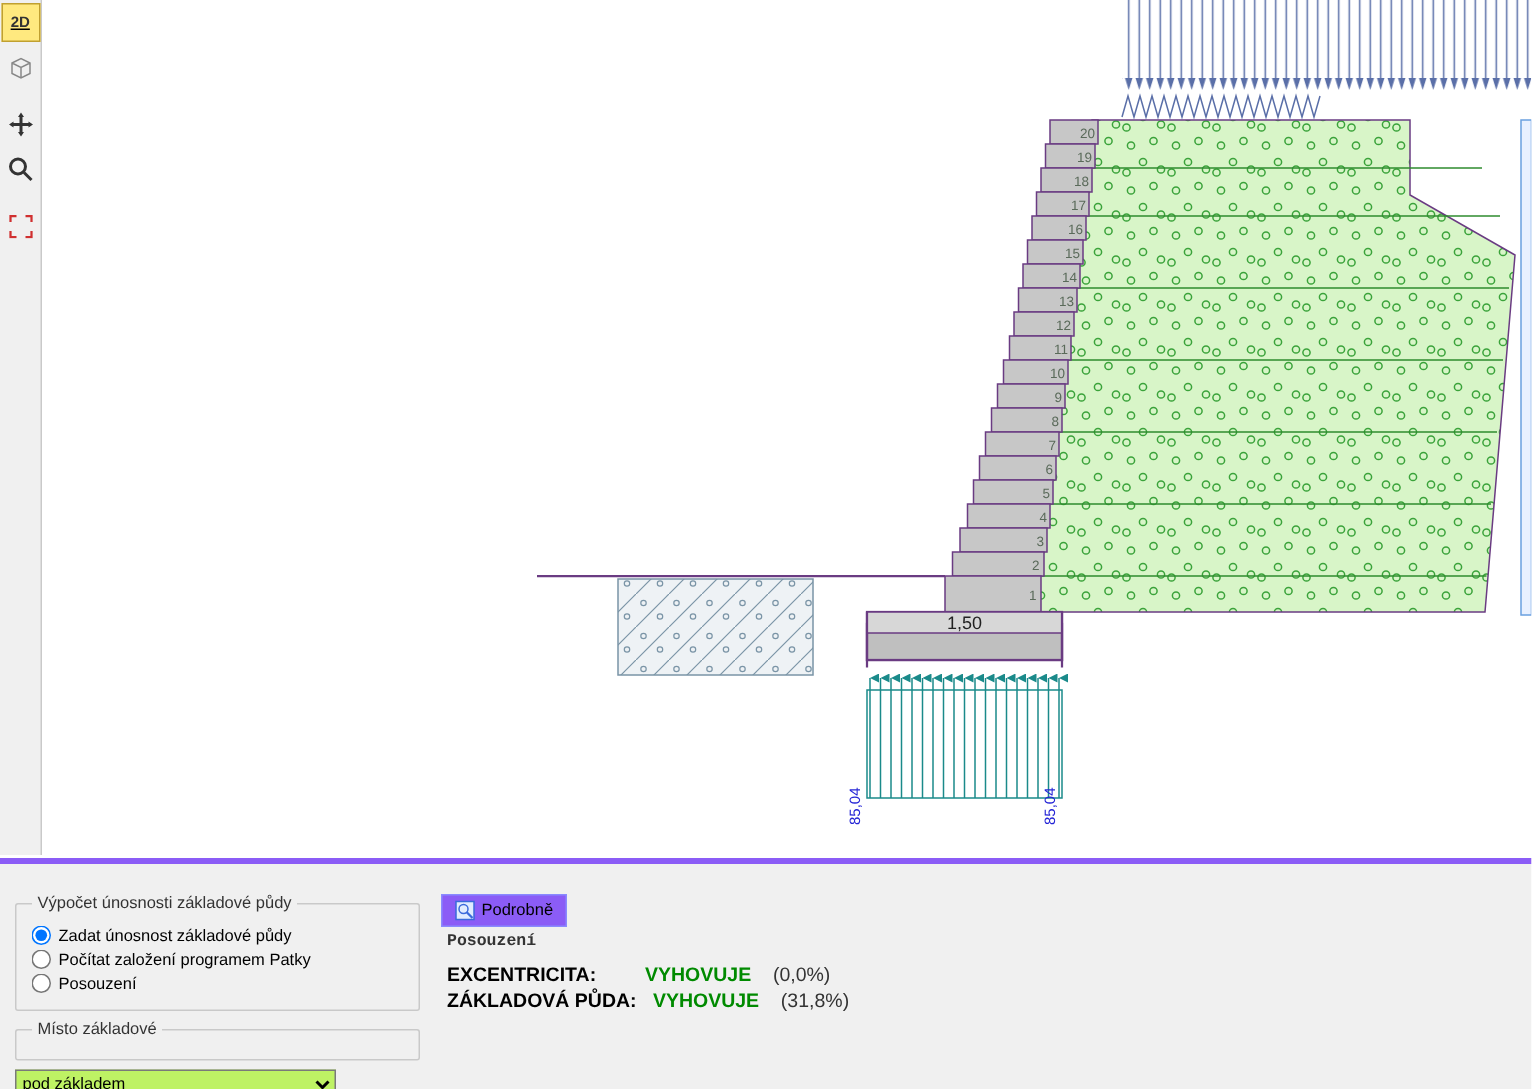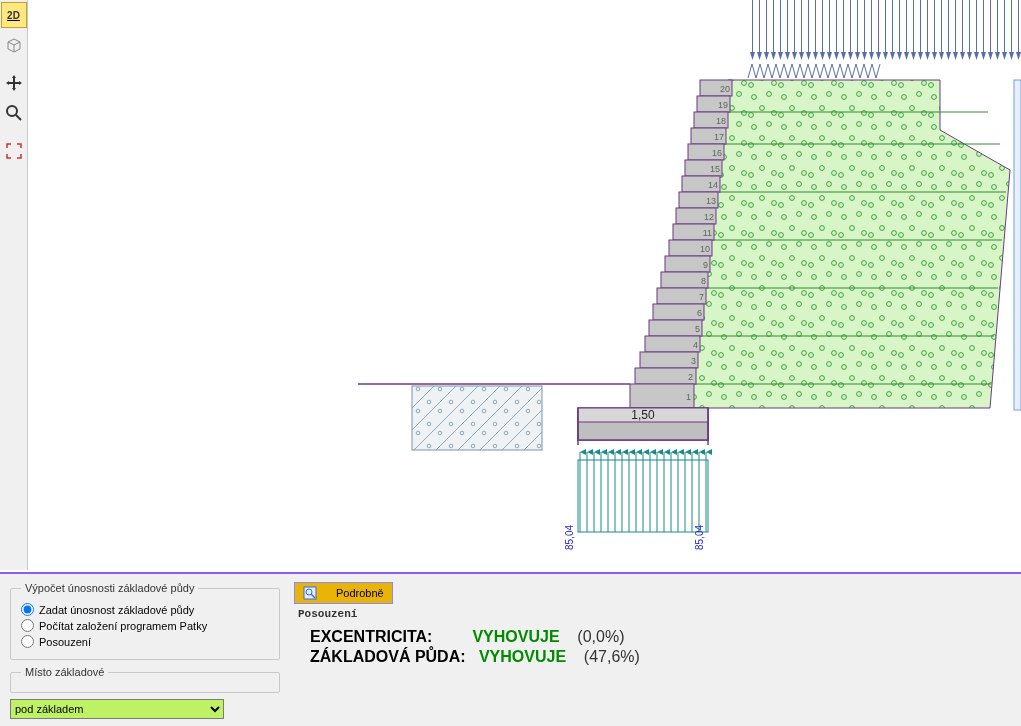--- a/index.html
+++ b/index.html
@@ -40,43 +40,43 @@
     position:absolute; left:0; bottom:0; width:28px; height:28px;
     background:#f0f0f0; border:1px solid #c9c9c9;
     display:flex; align-items:center; justify-content:center; cursor:pointer;
   }
   .canvas {
     position:absolute; left:28px; top:0; right:12px; height:570px;
     background:#fff;
   }
   .bottom-panel {
     position:absolute; left:0; top:572px; right:0; bottom:0;
-    background:#f0f0f0; border-top:2px solid #8b5cf6;
-    padding:8px 10px;
+    background:#f0f0f0; border-top:4px solid #8b5cf6;
+    padding:20px 10px;
     display:flex;
   }
   fieldset {
     border:1px solid #c9c9c9; border-radius:2px;
     padding:6px 10px 8px 10px; margin-bottom:6px;
     font-size:11px;
   }
   legend { padding:0 4px; color:#333; }
   .radio-row { display:flex; align-items:center; margin:3px 0; cursor:pointer; }
   .radio-row input { margin-right:5px; }
   .left-col { width:270px; }
   .right-col { margin-left:14px; }
   .detail-btn {
-    display:inline-flex; align-items:center; gap:19px;
-    background:#eab308; border:1px solid #8a8aff;
+    display:inline-flex; align-items:center; gap:4px;
+    background:#8b5cf6; border:1px solid #8a8aff;
     padding:3px 8px; cursor:pointer; font-size:11px;
   }
   .detail-btn img,.detail-btn svg{width:14px;height:14px;}
   .assessment fieldset { border:none; padding:0; }
   .assessment legend { font-weight:bold; padding:4px 0 2px 4px;font-family:Liberation Mono, monospace; }
-  .assess-row { margin:2px 0 2px 16px; font-size:16px; }
+  .assess-row { margin:2px 0 2px 4px; font-size:13px; }
   .assess-label { font-weight:bold; display:inline-block; }
   .pass { color:#008a00; font-weight:bold; }
   .pct { color:#333; }
   select {
     width:214px; font-size:11px; height:20px;
     border:1px solid #7a7a7a; background:#bef264;
   }
 </style>
 </head>
 <body>
@@ -302,17 +302,17 @@
         <span>&nbsp;&nbsp;&nbsp;&nbsp;&nbsp;&nbsp;&nbsp;</span>
         <span class="pass">VYHOVUJE</span>
         <span>&nbsp;&nbsp;</span>
         <span class="pct">(0,0%)</span>
       </div>
       <div class="assess-row">
         <span class="assess-label">ZÁKLADOVÁ PŮDA:</span>
         <span>&nbsp;</span>
         <span class="pass">VYHOVUJE</span>
         <span>&nbsp;&nbsp;</span>
-        <span class="pct">(47,6%)</span>
+        <span class="pct">(31,8%)</span>
       </div>
     </div>
   </div>
 </div>
 
 </body></html>

